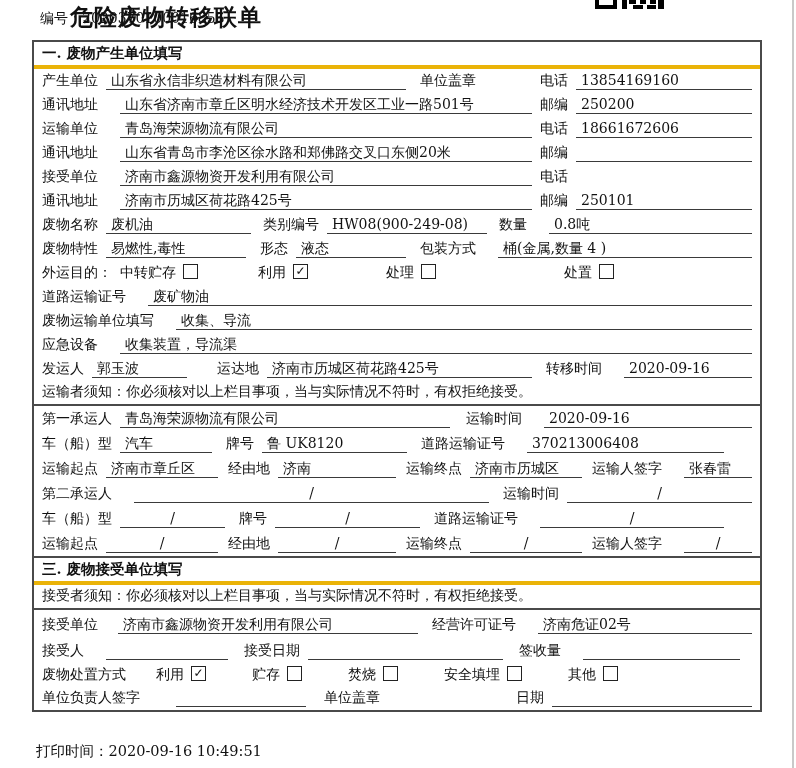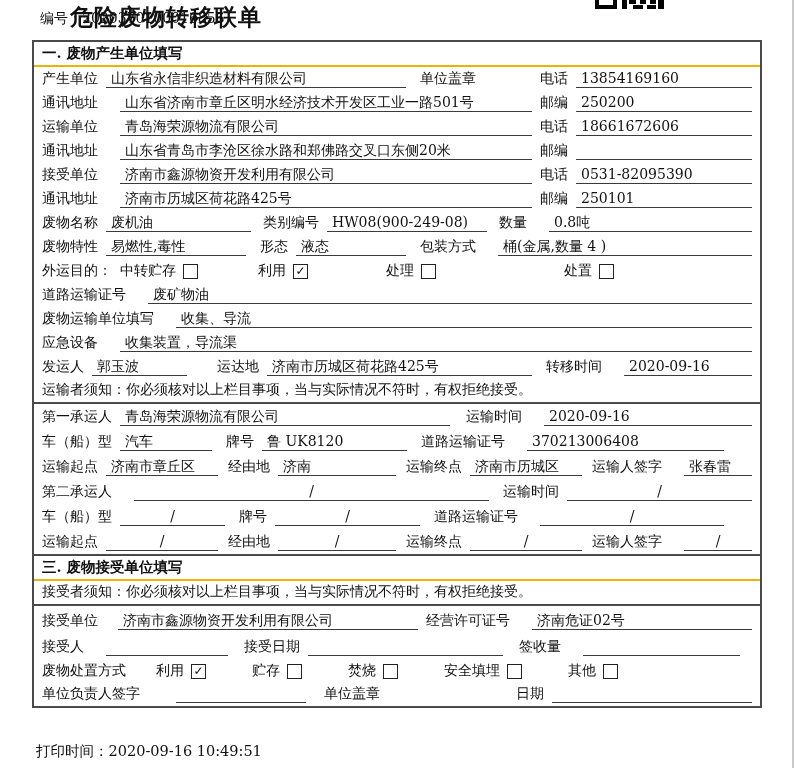--- a/index.html
+++ b/index.html
@@ -11,38 +11,38 @@
   .page-edge{position:absolute;top:0;right:2px;width:2px;height:100%;background:#c9c9c9;}
   
   .hdr{position:relative;height:40px;}
   .serial{position:absolute;left:40px;top:10px;font-size:14px;}
   .title{position:absolute;left:0;right:0;top:2px;text-align:left;text-indent:70px;
          font-weight:bold;font-size:23px;letter-spacing:1px;}
   .qr{position:absolute;left:595px;top:0;}
   
   .box{position:absolute;left:32px;top:40px;width:726px;border:2px solid #4a4a4a;background:#fff;}
   .sec-title{height:21px;padding:2px 8px 0 8px;font-weight:bold;font-size:14.5px;
-             border-bottom:2px solid #eab308;}
+             border-bottom:4px solid #eab308;}
   .sec-title.mid{border-top:2px solid #4a4a4a;}
   .row{display:flex;align-items:flex-end;height:24px;padding:0 8px 3px 8px;
        box-sizing:border-box;white-space:nowrap;}
   .sec2 .row,.sec3 .row{height:25px;}
   .notice{height:27px;border-bottom:2px solid #4a4a4a;align-items:flex-end;padding-top:2px;}
   .lbl{flex:0 0 auto;}
   .u{border-bottom:1px solid #3a3a3a;padding:0 5px;margin-left:8px;height:18px;
      box-sizing:border-box;overflow:hidden;}
   .grow{flex:1 1 auto;margin-left:22px;}
   .ctr{text-align:center;}
   .rgroup{display:flex;flex:0 0 212px;margin-left:8px;}
   .rgroup .u{flex:1 1 auto;}
   .spacer{flex:1 1 auto;}
   .cb{display:inline-block;width:13px;height:13px;border:1.5px solid #222;margin-left:7px;
       vertical-align:-1px;text-align:center;line-height:12px;font-size:12px;font-style:normal;}
   .cb i{font-style:normal;}
-  .opt{display:flex;align-items:center;}
+  .opt{display:flex;align-items:flex-start;}
   .footer{position:absolute;left:36px;top:742px;font-size:14.5px;}
 </style>
 </head>
 <body>
 
 <div class="page-edge"></div>
 
 <div class="hdr">
   <div class="serial"><span>编号：</span><span>2020370100016856</span></div>
   <div class="title">危险废物转移联单</div>
@@ -101,21 +101,20 @@
         <span class="lbl">邮编</span>
         <span class="u"></span>
       </span>
     </div>
 
     <div class="row">
       <span class="lbl">接受单位</span>
       <span class="u grow">济南市鑫源物资开发利用有限公司</span>
       <span class="rgroup">
         <span class="lbl">电话</span>
-        <span class="u">0531-82095390</span>
       </span>
     </div>
 
     <div class="row">
       <span class="lbl">通讯地址</span>
       <span class="u grow">济南市历城区荷花路425号</span>
       <span class="rgroup">
         <span class="lbl">邮编</span>
         <span class="u">250101</span>
       </span>
@@ -248,21 +247,21 @@
   <div class="sec3">
     <div class="sec-title mid">三. 废物接受单位填写</div>
 
     <div class="row notice">
       <span>接受者须知：你必须核对以上栏目事项，当与实际情况不符时，有权拒绝接受。</span>
     </div>
 
     <div class="row" style="height:27px">
       <span class="lbl">接受单位</span>
       <span class="u" style="width:300px;margin-left:20px">济南市鑫源物资开发利用有限公司</span>
-      <span class="lbl" style="margin-left:8px">经营许可证号</span>
+      <span class="lbl" style="margin-left:14px">经营许可证号</span>
       <span class="u grow">济南危证02号</span>
     </div>
 
     <div class="row" style="height:26px">
       <span class="lbl">接受人</span>
       <span class="u" style="width:122px;margin-left:22px"></span>
       <span class="lbl" style="margin-left:16px">接受日期</span>
       <span class="u" style="width:195px"></span>
       <span class="lbl" style="margin-left:16px">签收量</span>
       <span class="u grow" style="margin-right:12px"></span>

